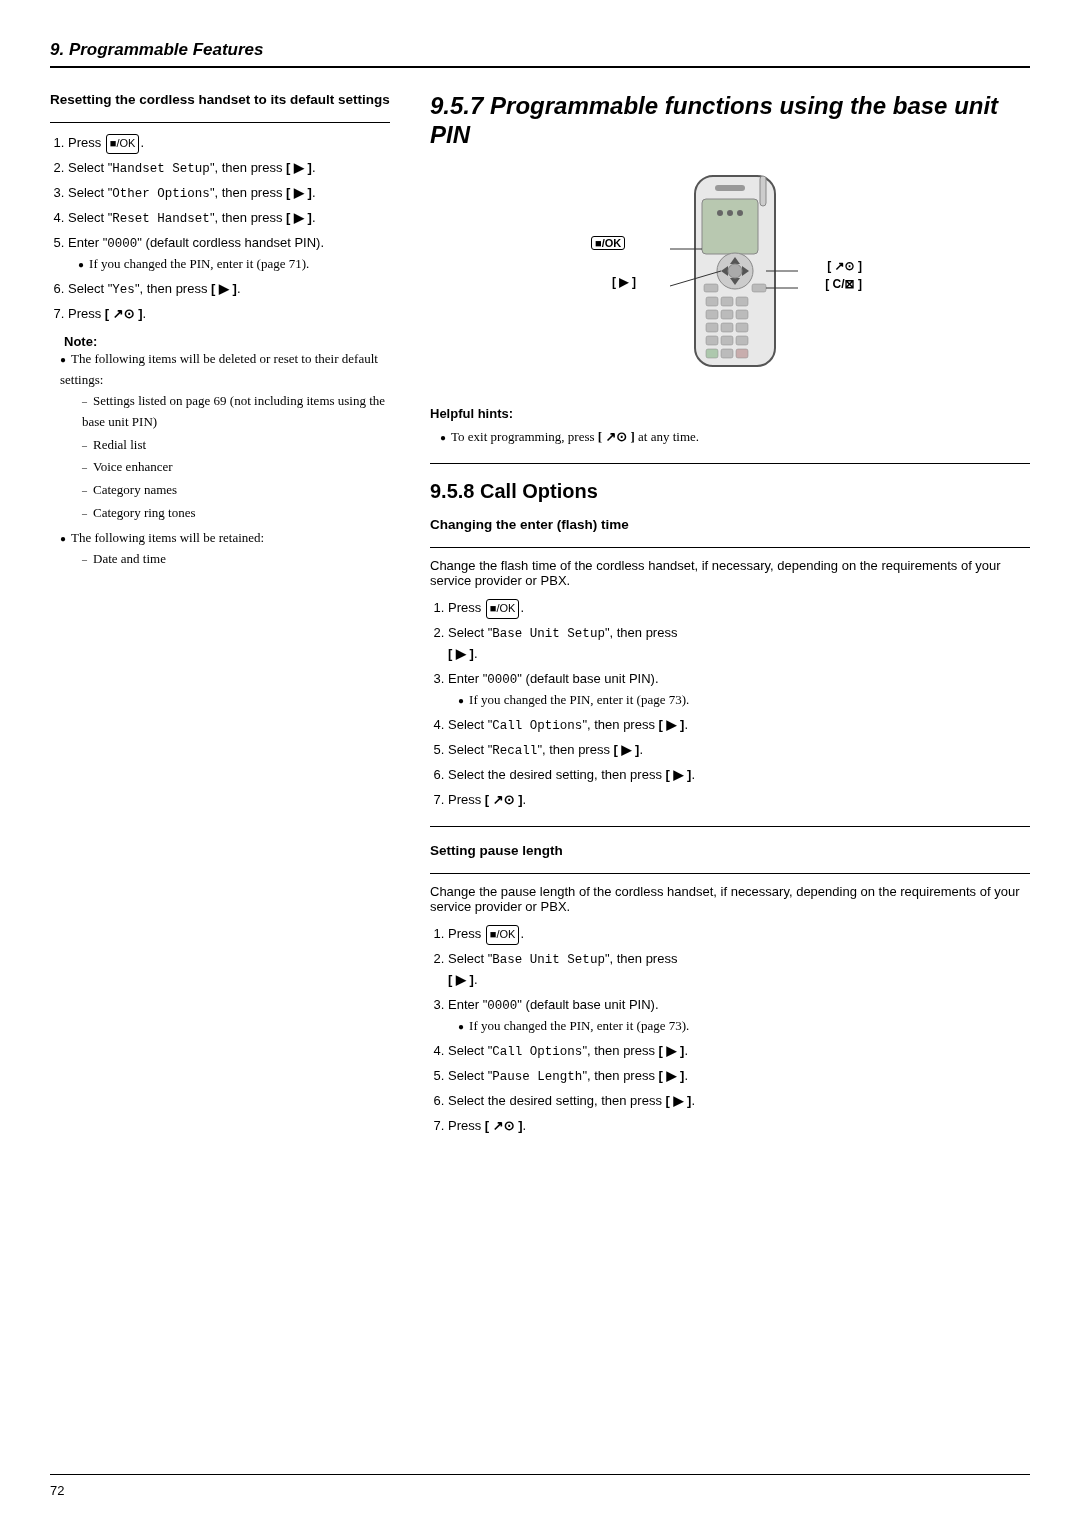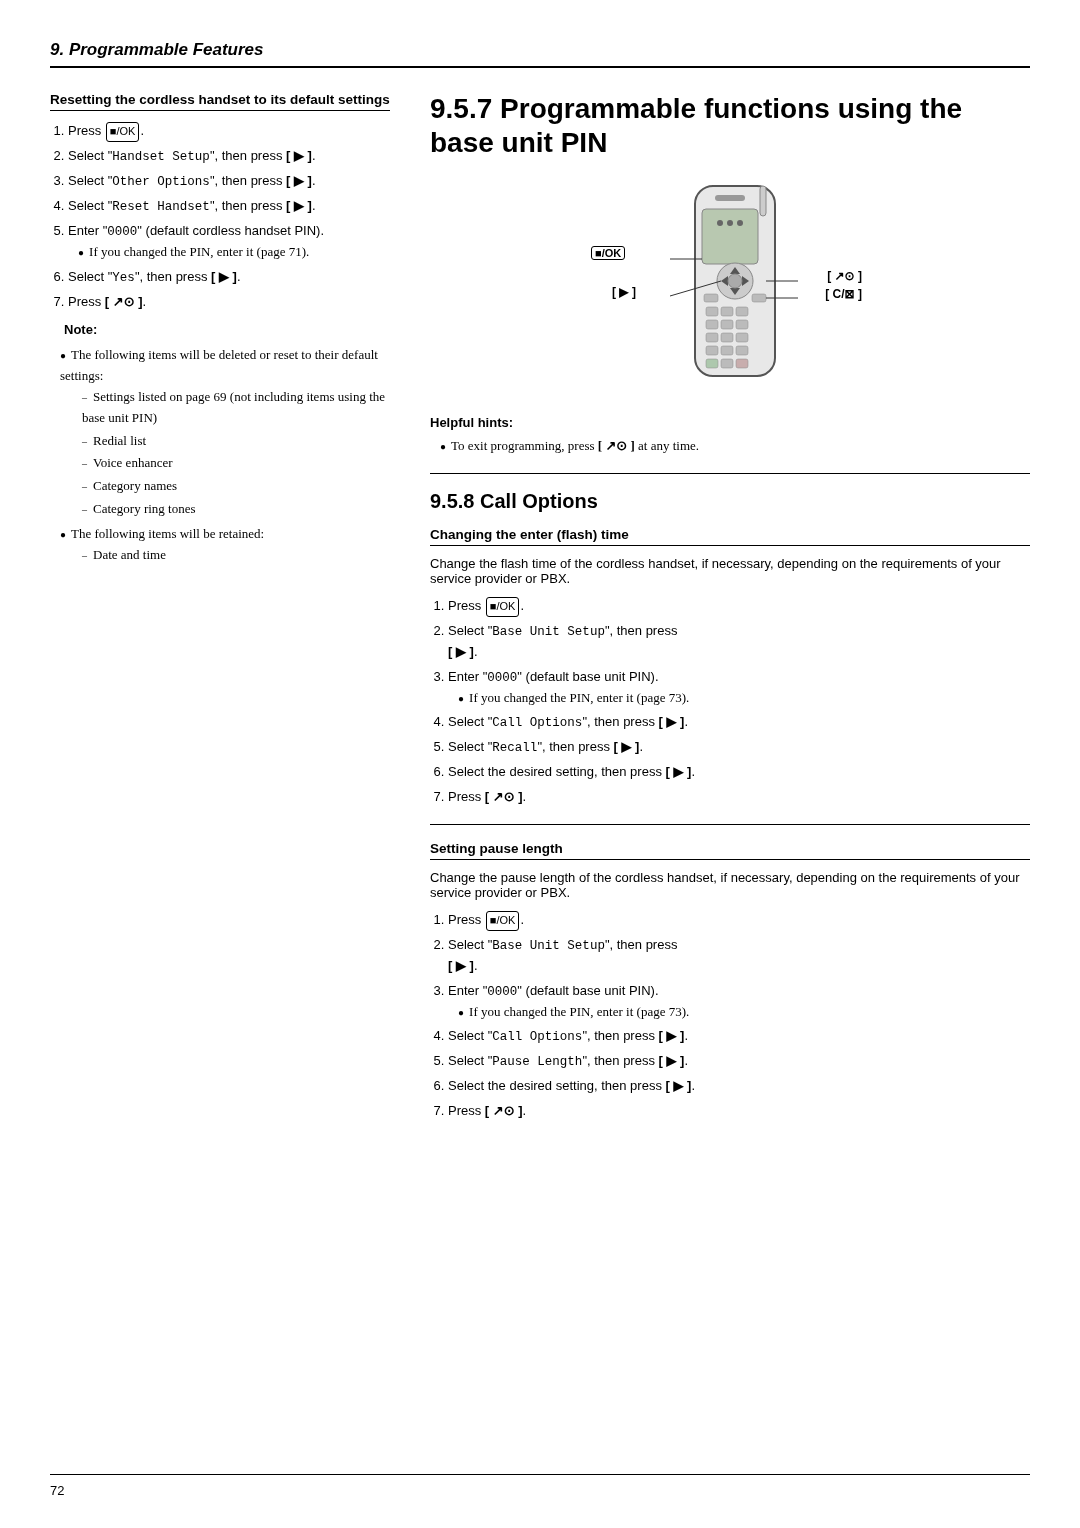--- a/index.html
+++ b/index.html
@@ -48,21 +48,21 @@
     }
 
     .right-col {
       flex: 1;
     }
 
     .subsection-heading {
       font-size: 13.5px;
       font-weight: bold;
       border-bottom: 1px solid #000;
-      padding-bottom: 3px;
+      padding-bottom: 15px;
       margin-bottom: 10px;
     }
 
     
     ol.steps {
       padding-left: 18px;
       font-size: 13px;
       line-height: 1.6;
     }
 
@@ -108,30 +108,31 @@
 
     ul.dash-list li::before {
       content: "–";
       margin-right: 6px;
     }
 
     .note-label {
       font-weight: bold;
       font-size: 13px;
       margin-top: 10px;
-      margin-bottom: 8px;
+      margin-bottom: 0;
       padding-left: 14px;
     }
 
     
     .big-section-title {
-      font-size: 28px;
+      font-size: 24px;
       font-weight: bold;
       margin-bottom: 18px;
       line-height: 1.2;
+      font-style: italic;
     }
 
     
     .phone-image-area {
       display: flex;
       justify-content: center;
       align-items: center;
       margin-bottom: 18px;
       position: relative;
       height: 220px;

